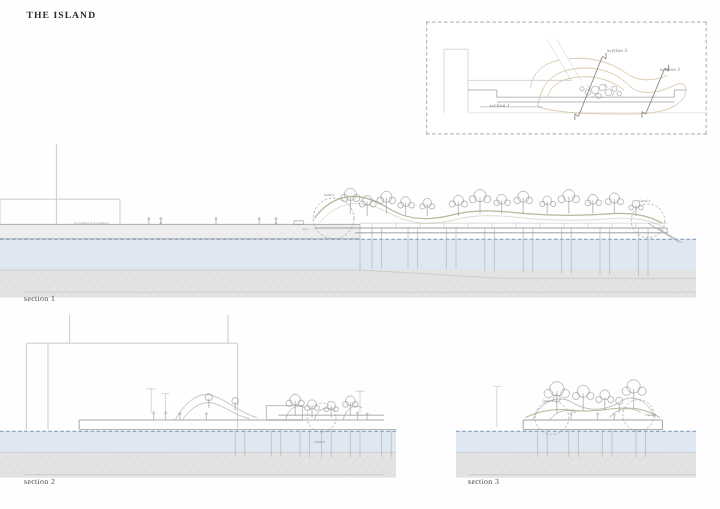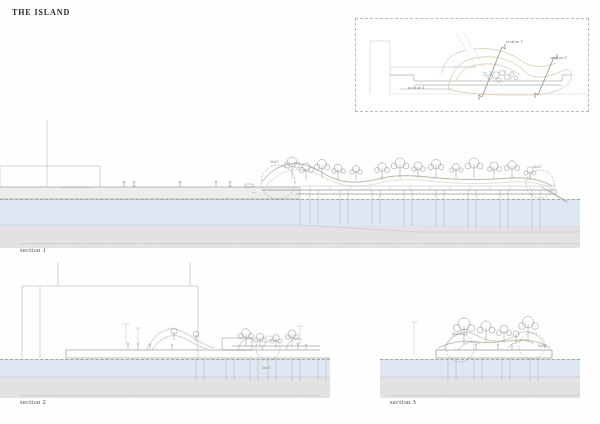--- a/index.html
+++ b/index.html
@@ -1,21 +1,21 @@
 <!DOCTYPE html>
 <html><head>
 <meta charset="utf-8">
 <style>
   html,body{margin:0;padding:0;background:#ffffff;}
   body{width:600px;height:424px;position:relative;overflow:hidden;
        font-family:"Liberation Sans",sans-serif;color:#3b3b3b;}
   .board{position:absolute;inset:0;background:#fefefe;}
 
   
-  .title{position:absolute;left:12px;top:8px;font-family:"Liberation Serif",serif;
+  .title{position:absolute;left:22px;top:8px;font-family:"Liberation Serif",serif;
          font-weight:bold;font-size:8px;letter-spacing:.9px;color:#2a2a2a;}
 
   
   .sec-label{position:absolute;font-family:"Liberation Serif",serif;
              font-size:6.5px;color:#4a4a4a;letter-spacing:.3px;}
   .micro{position:absolute;font-size:2.2px;color:#9a9a9a;letter-spacing:.1px;
          white-space:nowrap;font-family:"Liberation Sans",sans-serif;}
   .tiny-note{position:absolute;font-size:2.6px;color:#8d8d8d;white-space:nowrap;}
 
   

